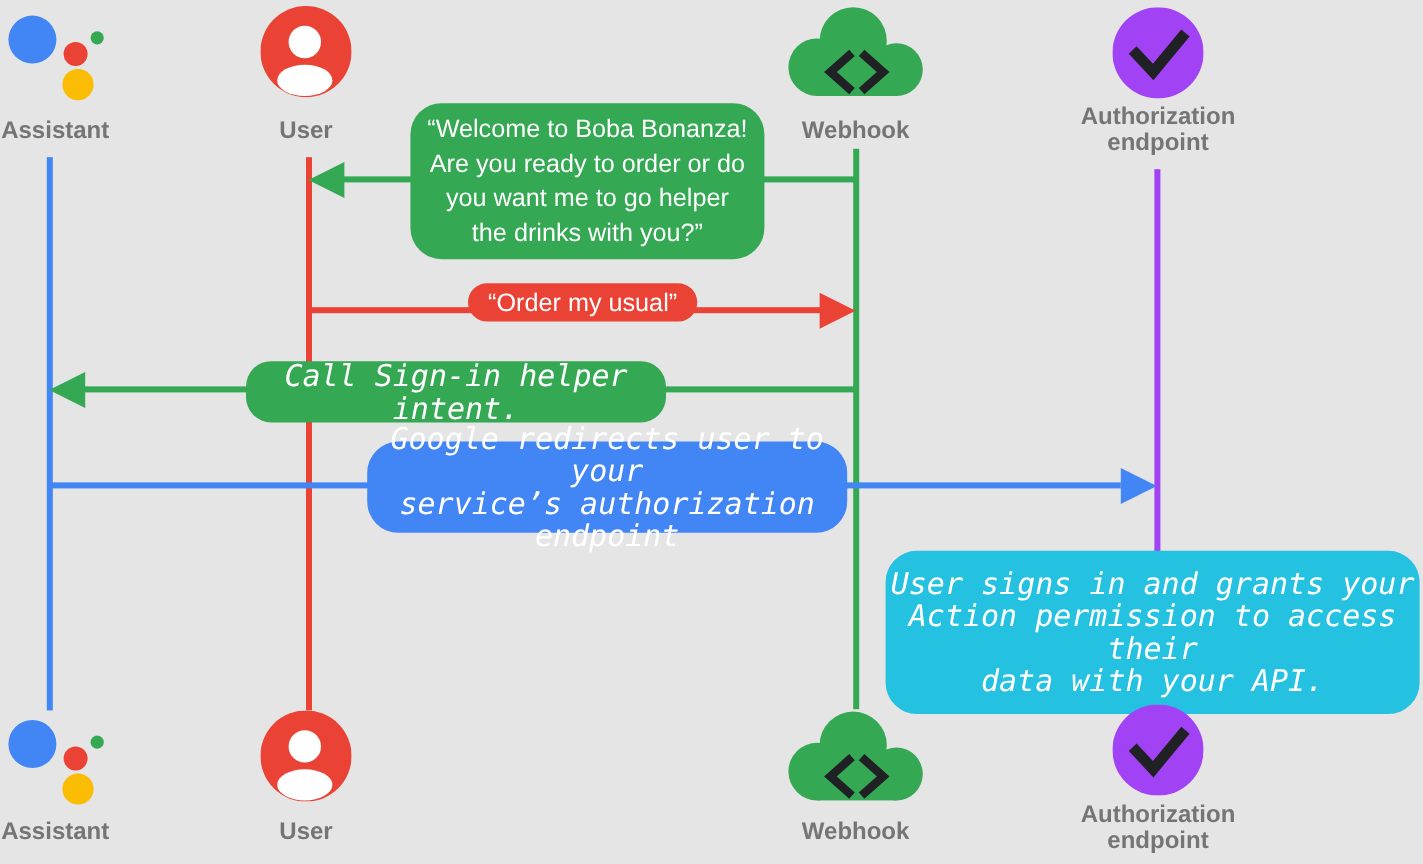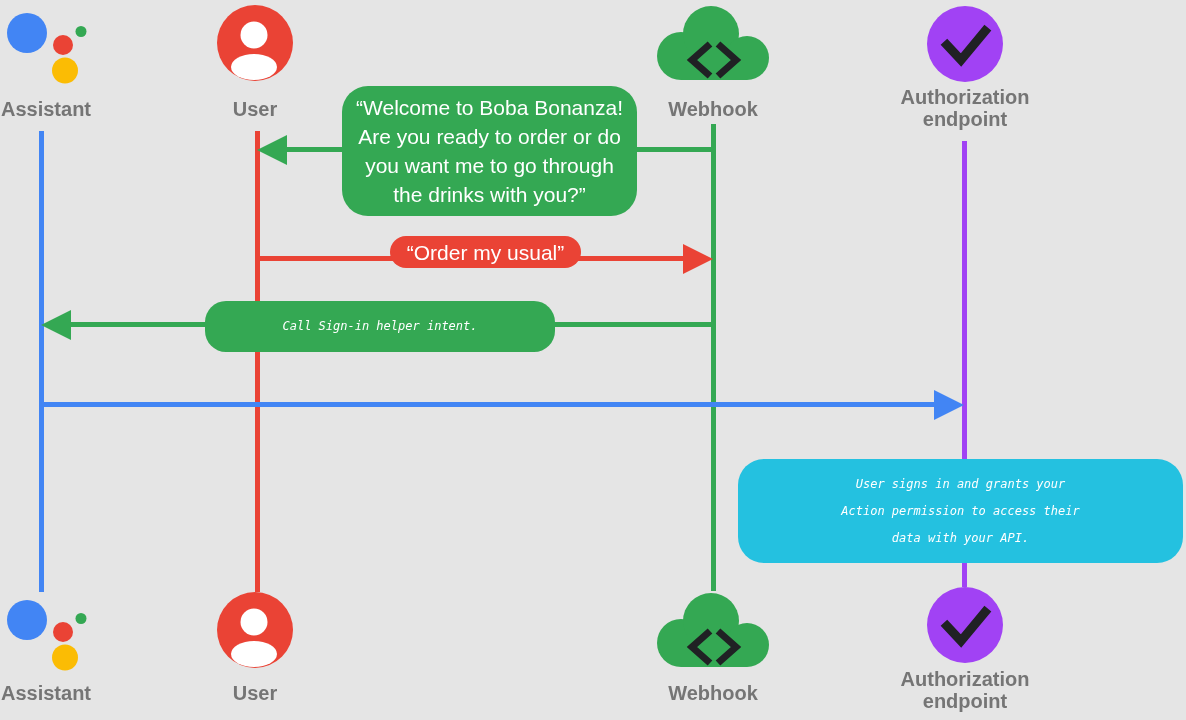--- a/index.html
+++ b/index.html
@@ -27,21 +27,21 @@
   .arrowhead{position:absolute;width:0;height:0;border-top:15px solid transparent;border-bottom:15px solid transparent;}
   .arrowhead.left.green{border-right:30px solid #34A853;}
   .arrowhead.right.red{border-left:30px solid #EA4335;}
   .arrowhead.right.blue{border-left:30px solid #4285F4;}
 
   .bubble{
     position:absolute;color:#ffffff;text-align:center;white-space:pre-line;
     display:flex;align-items:center;justify-content:center;box-sizing:border-box;
   }
   .bubble.sans{font-size:21px;line-height:29px;font-family:"Liberation Sans",sans-serif;}
-  .bubble.mono{font-size:12px;line-height:27px;font-family:"DejaVu Sans Mono",monospace;font-style:italic;}
+  .bubble.mono{font-size:25px;line-height:27px;font-family:"DejaVu Sans Mono",monospace;font-style:italic;}
   .bubble.green{background:#34A853;}
   .bubble.red{background:#EA4335;}
   .bubble.blue{background:#4285F4;}
   .bubble.cyan{background:#24C1E0;}
 </style>
 </head>
 <body>
 
 <div id="canvas">
 
@@ -90,29 +90,31 @@
   <div class="arrowhead right red" style="left:683px;top:244px;"></div>
 
   <div class="msg-line green" style="left:56px;top:322px;width:657px;"></div>
   <div class="arrowhead left green" style="left:41px;top:310px;"></div>
 
   <div class="msg-line blue" style="left:41px;top:402px;width:893px;"></div>
   <div class="arrowhead right blue" style="left:934px;top:390px;"></div>
 
   <div class="bubble green sans" style="left:342px;top:86px;width:295px;height:130px;border-radius:26px;padding:6px 10px;">“Welcome to Boba Bonanza!
 Are you ready to order or do
-you want me to go through
+you want me to go helper
 the drinks with you?”</div>
 
   <div class="bubble red sans" style="left:390px;top:236px;width:191px;height:32px;border-radius:24px;">“Order my usual”</div>
 
   <div class="bubble green mono" style="left:205px;top:301px;width:350px;height:51px;border-radius:21px;">Call Sign-in helper intent.</div>
 
+  <div class="bubble blue mono" style="left:306px;top:368px;width:400px;height:76px;border-radius:26px;">Google redirects user to your
+service’s authorization endpoint</div>
 
-  <div class="bubble cyan mono" style="left:738px;top:459px;width:445px;height:104px;border-radius:26px;">User signs in and grants your
+  <div class="bubble cyan mono" style="left:738px;top:459px;width:445px;height:136px;border-radius:26px;">User signs in and grants your
 Action permission to access their
 data with your API.</div>
 
   <svg class="icon" style="left:4px;top:595px;" width="88" height="80" viewBox="0 0 88 80">
     <circle cx="23" cy="25" r="20" fill="#4285F4"></circle>
     <circle cx="59" cy="37" r="10" fill="#EA4335"></circle>
     <circle cx="77" cy="23.5" r="5.5" fill="#34A853"></circle>
     <circle cx="61" cy="62.5" r="13" fill="#FBBC04"></circle>
   </svg>
   <div class="actor-label" style="left:46px;top:682px;">Assistant</div>

